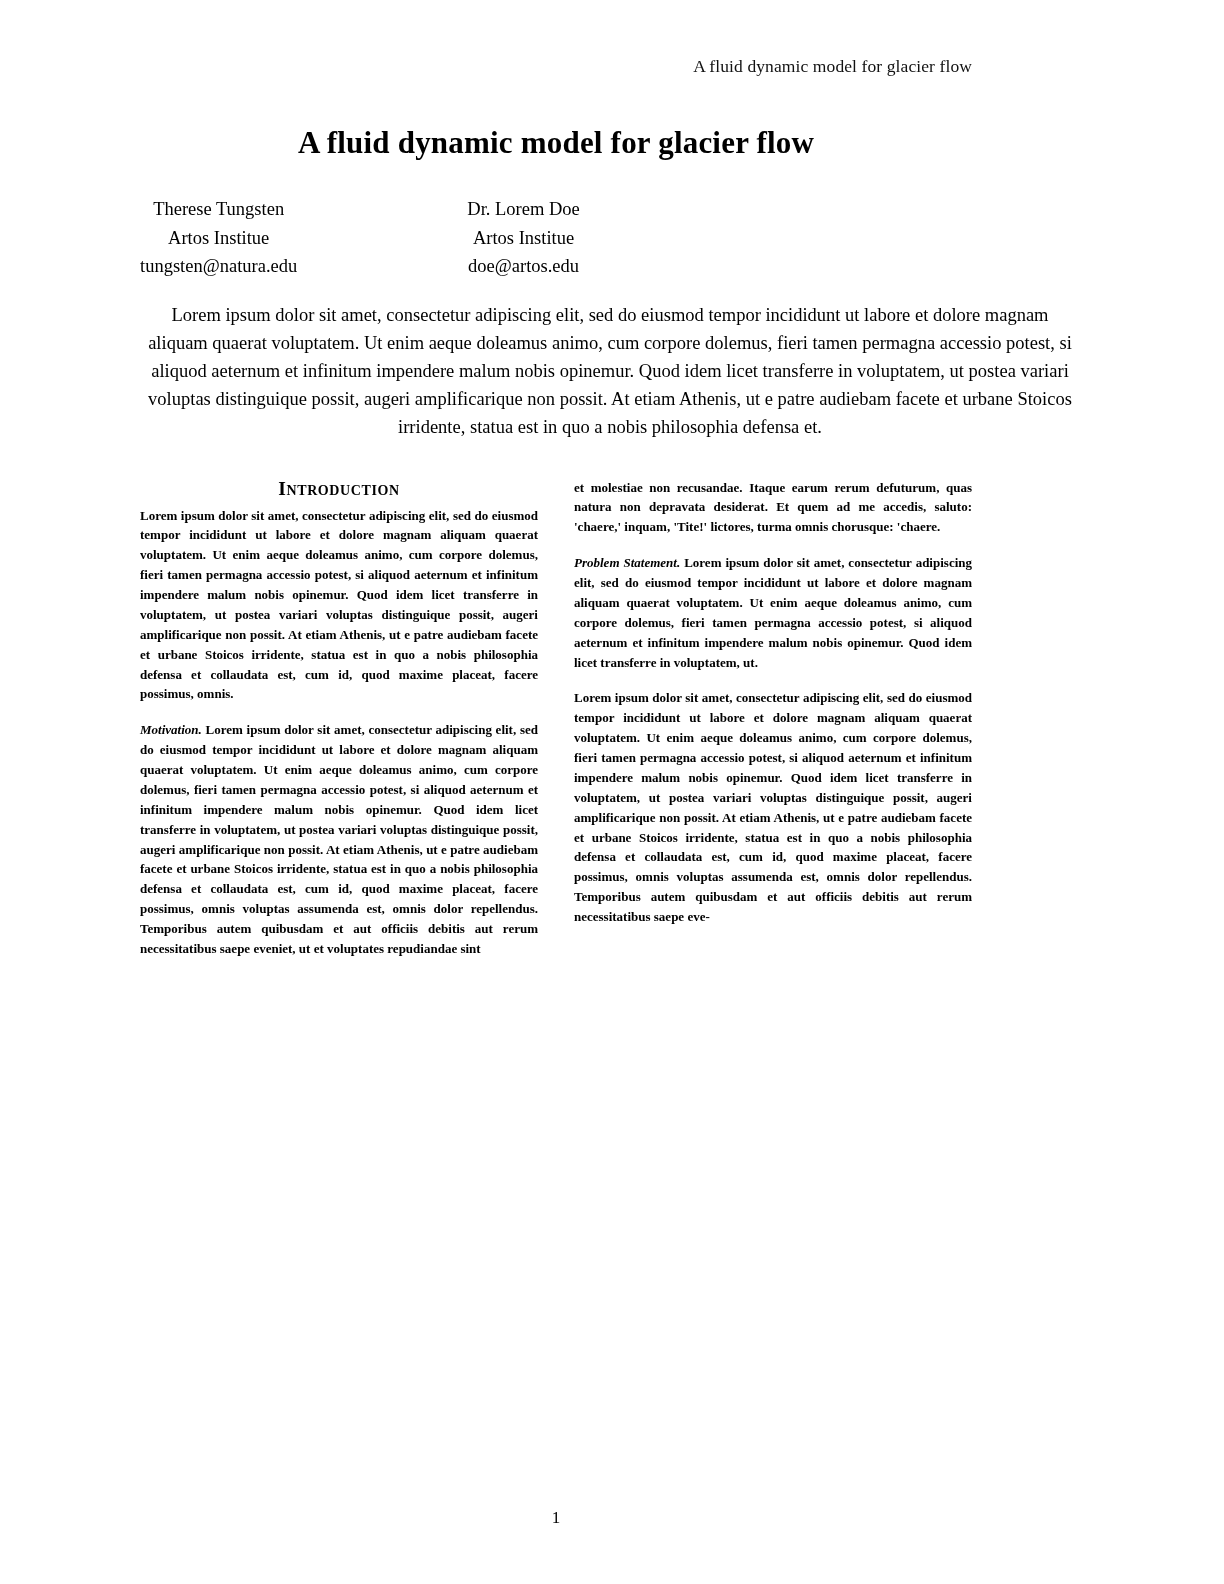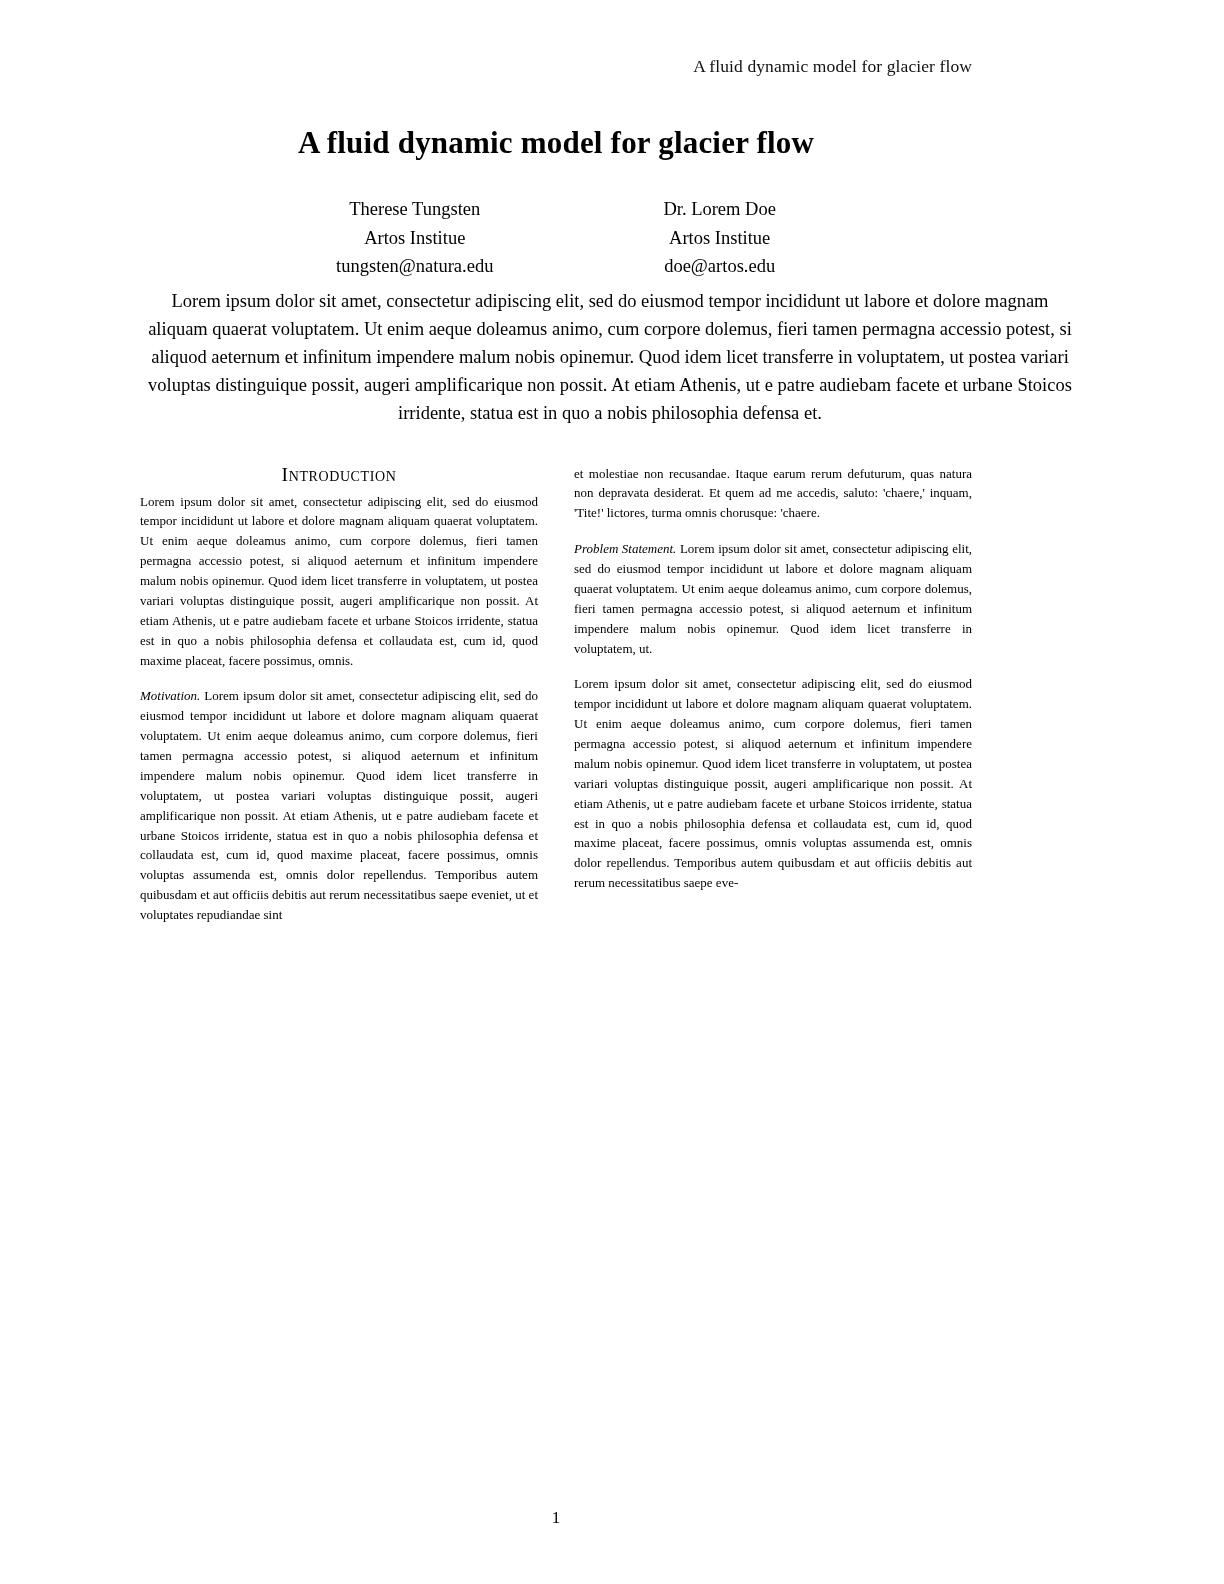--- a/index.html
+++ b/index.html
@@ -31,23 +31,23 @@
   }
   .doc-title {
     text-align: center;
     font-size: 31px;
     font-weight: bold;
     margin: 0 0 34px 0;
     letter-spacing: 0.2px;
   }
   .authors {
     display: flex;
-    justify-content: center;
+    justify-content: flex-start;
     gap: 170px;
-    margin: 0 0 6px 0;
+    margin: 0 0 20px 0;
   }
   .author {
     text-align: center;
     font-size: 18.5px;
     line-height: 1.55;
   }
   .author div { white-space: nowrap; }
   .abstract-heading {
     text-align: center;
     font-size: 18.5px;
@@ -61,20 +61,21 @@
     margin: 0 auto;
     width: 940px;
   }
   .columns {
     display: flex;
     gap: 36px;
     margin-top: 36px;
   }
   .col {
     width: 454px;
+    font-weight: bold;
   }
   .section-heading {
     text-align: center;
     font-size: 19.5px;
     font-variant: small-caps;
     letter-spacing: 0.6px;
     margin: 0 0 6px 0;
   }
   .section-heading.spaced-top {
     margin-top: 26px;

